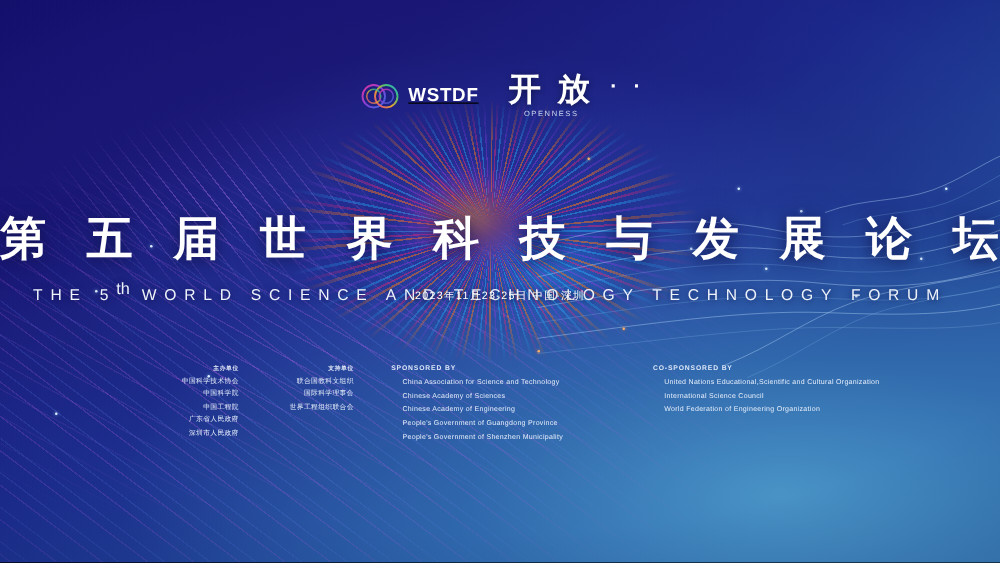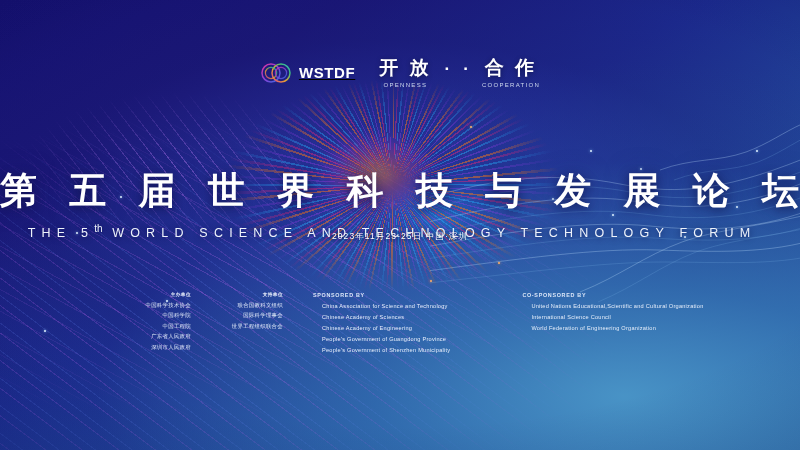--- a/index.html
+++ b/index.html
@@ -92,35 +92,35 @@
   
   .content{position:absolute;inset:0;}
 
   .brandrow{position:absolute;left:0;right:0;top:58px;display:flex;align-items:center;justify-content:center;gap:24px;}
   .logo{display:flex;align-items:center;gap:5px;text-decoration:underline;}
   .logo-mark{width:34px;height:28px;}
   .logo-text{color:#fff;font-size:15px;font-weight:700;letter-spacing:.6px;}
 
   .tagline{display:flex;align-items:flex-start;gap:13px;}
   .tg{display:flex;flex-direction:column;align-items:center;}
-  .tg .cn{color:#fff;font-size:19px;font-weight:700;letter-spacing:3px;line-height:1.05;text-shadow:0 1px 5px rgba(0,0,0,.45);}
+  .tg .cn{color:#fff;font-size:26px;font-weight:700;letter-spacing:3px;line-height:1.05;text-shadow:0 1px 5px rgba(0,0,0,.45);}
   .tg .en{color:#cfd9ee;font-size:6px;letter-spacing:1.3px;margin-top:4px;}
   .tgsep{color:#fff;font-size:17px;font-weight:700;line-height:1.2;margin-top:1px;}
 
   .title-block{position:absolute;left:0;right:16px;top:166px;text-align:center;}
   .title-cn{
     color:#fff;font-size:37px;font-weight:700;letter-spacing:11px;
     text-shadow:0 2px 10px rgba(10,10,60,.65),0 0 22px rgba(30,40,120,.5);
     white-space:nowrap;
   }
   .title-en{
     margin-top:7px;color:#eef3fb;font-size:12.5px;letter-spacing:6.2px;font-weight:500;
     text-shadow:0 1px 6px rgba(10,10,60,.7);white-space:nowrap;
   }
-  .title-en sup{font-size:10px;letter-spacing:0;}
+  .title-en sup{font-size:13px;letter-spacing:0;}
 
   .dateline{position:absolute;left:0;right:0;top:231px;display:flex;justify-content:center;gap:62px;}
   .dateline span{color:#fff;font-size:8.5px;letter-spacing:1.1px;text-shadow:0 1px 4px rgba(0,0,0,.6);}
 
   .orgs{position:absolute;left:95px;top:292px;display:flex;gap:0;}
   .col-cn{display:flex;flex-direction:column;align-items:flex-end;width:96px;}
   .col-cn2{display:flex;flex-direction:column;align-items:flex-end;width:92px;}
   .col-cn .hd,.col-cn2 .hd{color:#e8eefb;font-size:4.6px;letter-spacing:.5px;margin-bottom:2.5px;font-weight:700;}
   .col-cn .it,.col-cn2 .it{color:#e3ebfa;font-size:5.4px;letter-spacing:.3px;line-height:1.95;white-space:nowrap;}
 
@@ -202,24 +202,20 @@
         <span class="logo-text">WSTDF</span>
       </div>
 
       <div class="tagline">
         <div class="tg">
           <span class="cn">开 放</span>
           <span class="en">OPENNESS</span>
         </div>
         <span class="tgsep">·</span>
         <span class="tgsep">·</span>
-        <div class="tg">
-          <span class="cn">合 作</span>
-          <span class="en">COOPERATION</span>
-        </div>
       </div>
     </div>
 
     <div class="title-block">
       <div class="title-cn">第 五 届 世 界 科 技 与 发 展 论 坛</div>
       <div class="title-en"><span>THE 5</span><sup>th</sup><span> WORLD SCIENCE AND TECHNOLOGY TECHNOLOGY FORUM</span></div>
     </div>
 
     <div class="dateline">
       <span>2023年11月23-25日 中国·深圳</span>

